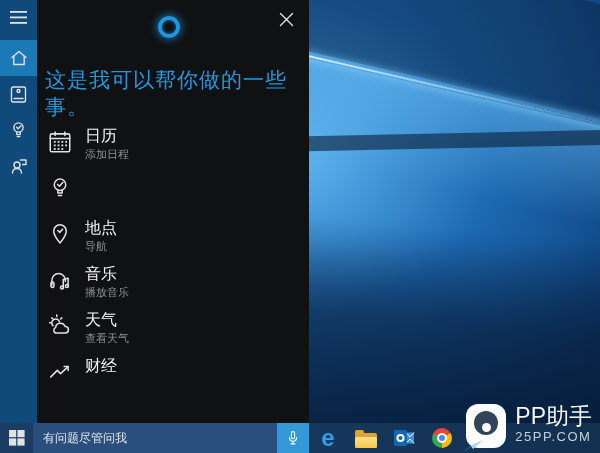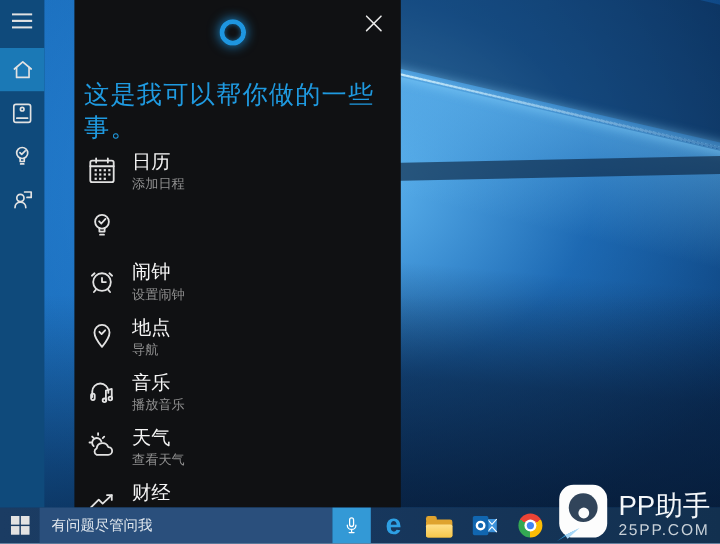--- a/index.html
+++ b/index.html
@@ -31,21 +31,21 @@
     transform:rotate(5deg); transform-origin:right top; }
 
   
   .sidebar { position:absolute; left:0; top:0; width:37px; height:423px; background:#0F4A7B; z-index:3; }
   .side-item { width:37px; height:36px; display:flex; align-items:center; justify-content:center; cursor:pointer; }
   .side-item.hamburger { height:34px; }
   .side-item.active { background:#1B79B6; }
   .side-item svg { display:block; }
 
   
-  .panel { position:absolute; left:37px; top:0; width:272px; height:423px; background:#101113; z-index:3; overflow:hidden;margin-left:25px; }
+  .panel { position:absolute; left:37px; top:0; width:272px; height:423px; background:#101113; z-index:3; overflow:hidden; }
   .cortana-ring { position:absolute; top:16px; left:121px; width:22px; height:22px; border-radius:50%;
     border:4px solid #1E96E0; box-shadow:0 0 9px 1px rgba(30,150,224,.75), inset 0 0 4px rgba(30,150,224,.6); }
   .close-btn { position:absolute; top:10px; right:14px; width:18px; height:18px; display:flex;
     align-items:center; justify-content:center; cursor:pointer; }
   .panel-heading { position:absolute; top:66px; left:8px; width:254px; color:#1F9AE0;
     font-size:21px; line-height:27px; font-weight:400; letter-spacing:1px; }
 
   .suggestions { position:absolute; top:128px; left:0; right:0; }
   .suggestion { height:46px; display:flex; align-items:flex-start; padding-left:10px; cursor:pointer; }
   .sg-icon { width:26px; height:26px; flex:0 0 26px; margin-top:1px; }
@@ -72,21 +72,21 @@
   .folder-back { position:absolute; left:0; top:2px; right:0; bottom:0; background:#DFA32F; border-radius:2px; }
   .folder-tab { position:absolute; left:0; top:-1px; width:9px; height:4px; background:#DFA32F; border-radius:2px 2px 0 0; }
   .folder-front { position:absolute; left:0; right:0; bottom:0; height:11px;
     background:linear-gradient(#FFE08A, #F5C64A); border-radius:1.5px; }
   .chrome { width:20px; height:20px; border-radius:50%; position:relative;
     background:conic-gradient(from -60deg, #EA4335 0deg 120deg, #FBBC05 120deg 240deg, #34A853 240deg 360deg); }
   .chrome::before { content:""; position:absolute; left:5px; top:5px; width:10px; height:10px; border-radius:50%; background:#fff; }
   .chrome::after { content:""; position:absolute; left:7px; top:7px; width:6px; height:6px; border-radius:50%; background:#4285F4; }
 
   
-  .watermark { position:absolute; right:8px; bottom:3px; z-index:8; display:flex; align-items:flex-end;padding-left:16px; }
+  .watermark { position:absolute; right:8px; bottom:3px; z-index:8; display:flex; align-items:flex-start;padding-left:16px; }
   .pp-logo { position:relative; width:42px; height:46px; }
   .pp-square { position:absolute; left:0; top:0; width:40px; height:44px; background:#FDFDFD; border-radius:12px; }
   .pp-hole { position:absolute; left:8px; top:7px; width:24px; height:24px; border-radius:50%; background:#31445A; }
   .pp-dot { position:absolute; left:16px; top:19px; width:9px; height:9px; border-radius:50%; background:#FDFDFD; }
   .pp-plane { position:absolute; left:-2px; bottom:-2px; }
   .pp-text { margin-left:7px; }
   .pp-title { color:#F4F7FA; font-size:23px; line-height:25px; font-weight:400; }
   .pp-sub { color:#C7D0D8; font-size:13px; line-height:16px; letter-spacing:1.5px; }
 </style>
 </head>
@@ -176,32 +176,20 @@
 
       <div class="suggestion">
         <svg class="sg-icon oicon" viewBox="0 0 24 24">
           <circle cx="12" cy="9" r="5.3"></circle>
           <path d="M10 13.8 v2.8 h4 v-2.8"></path>
           <path d="M10.5 19 h3"></path>
           <path d="M9.8 8.7 l1.7 1.7 L14.7 6.8"></path>
         </svg>
       </div>
 
-      <div class="suggestion">
-        <svg class="sg-icon oicon" viewBox="0 0 24 24">
-          <circle cx="12" cy="13" r="6.8"></circle>
-          <path d="M12 9.8 V13 H15"></path>
-          <path d="M6.3 6.2 L4.2 8.1 M17.7 6.2 L19.8 8.1"></path>
-          <path d="M7.2 19 L5.8 20.6 M16.8 19 L18.2 20.6"></path>
-        </svg>
-        <div class="sg-text">
-          <div class="sg-title">闹钟</div>
-          <div class="sg-sub">设置闹钟</div>
-        </div>
-      </div>
 
       <div class="suggestion">
         <svg class="sg-icon oicon" viewBox="0 0 24 24">
           <path d="M12 3.5 a5.8 5.8 0 0 1 5.8 5.8 c0 4.2 -5.8 11 -5.8 11 s-5.8 -6.8 -5.8 -11 A5.8 5.8 0 0 1 12 3.5 z"></path>
           <path d="M10 8.8 l1.7 1.7 L14.4 7.6"></path>
         </svg>
         <div class="sg-text">
           <div class="sg-title">地点</div>
           <div class="sg-sub">导航</div>
         </div>

